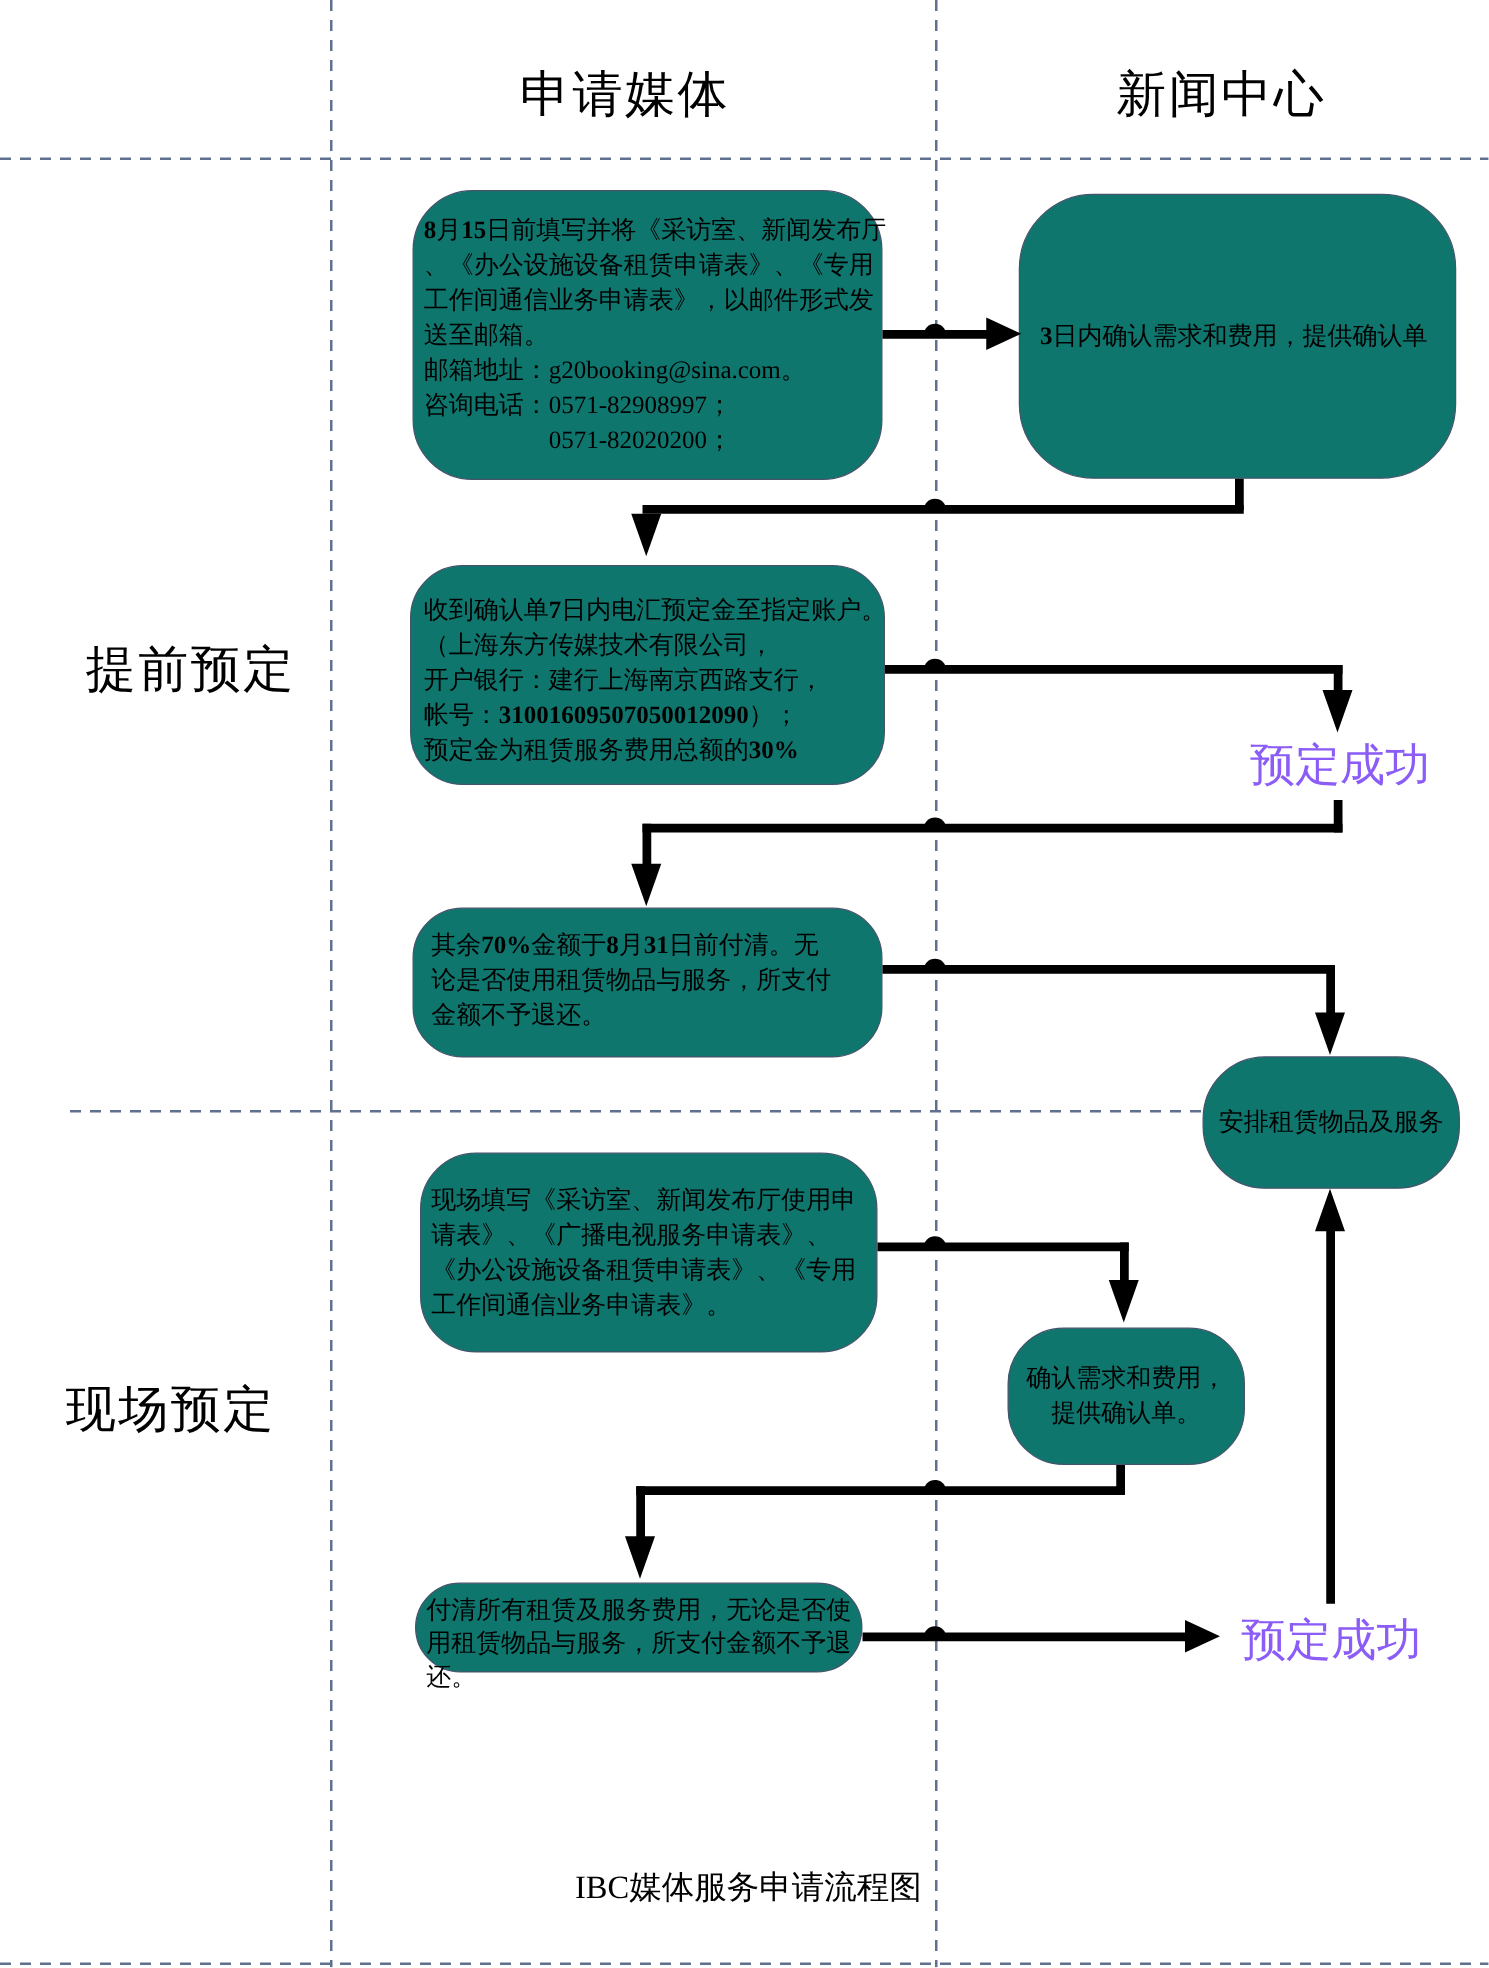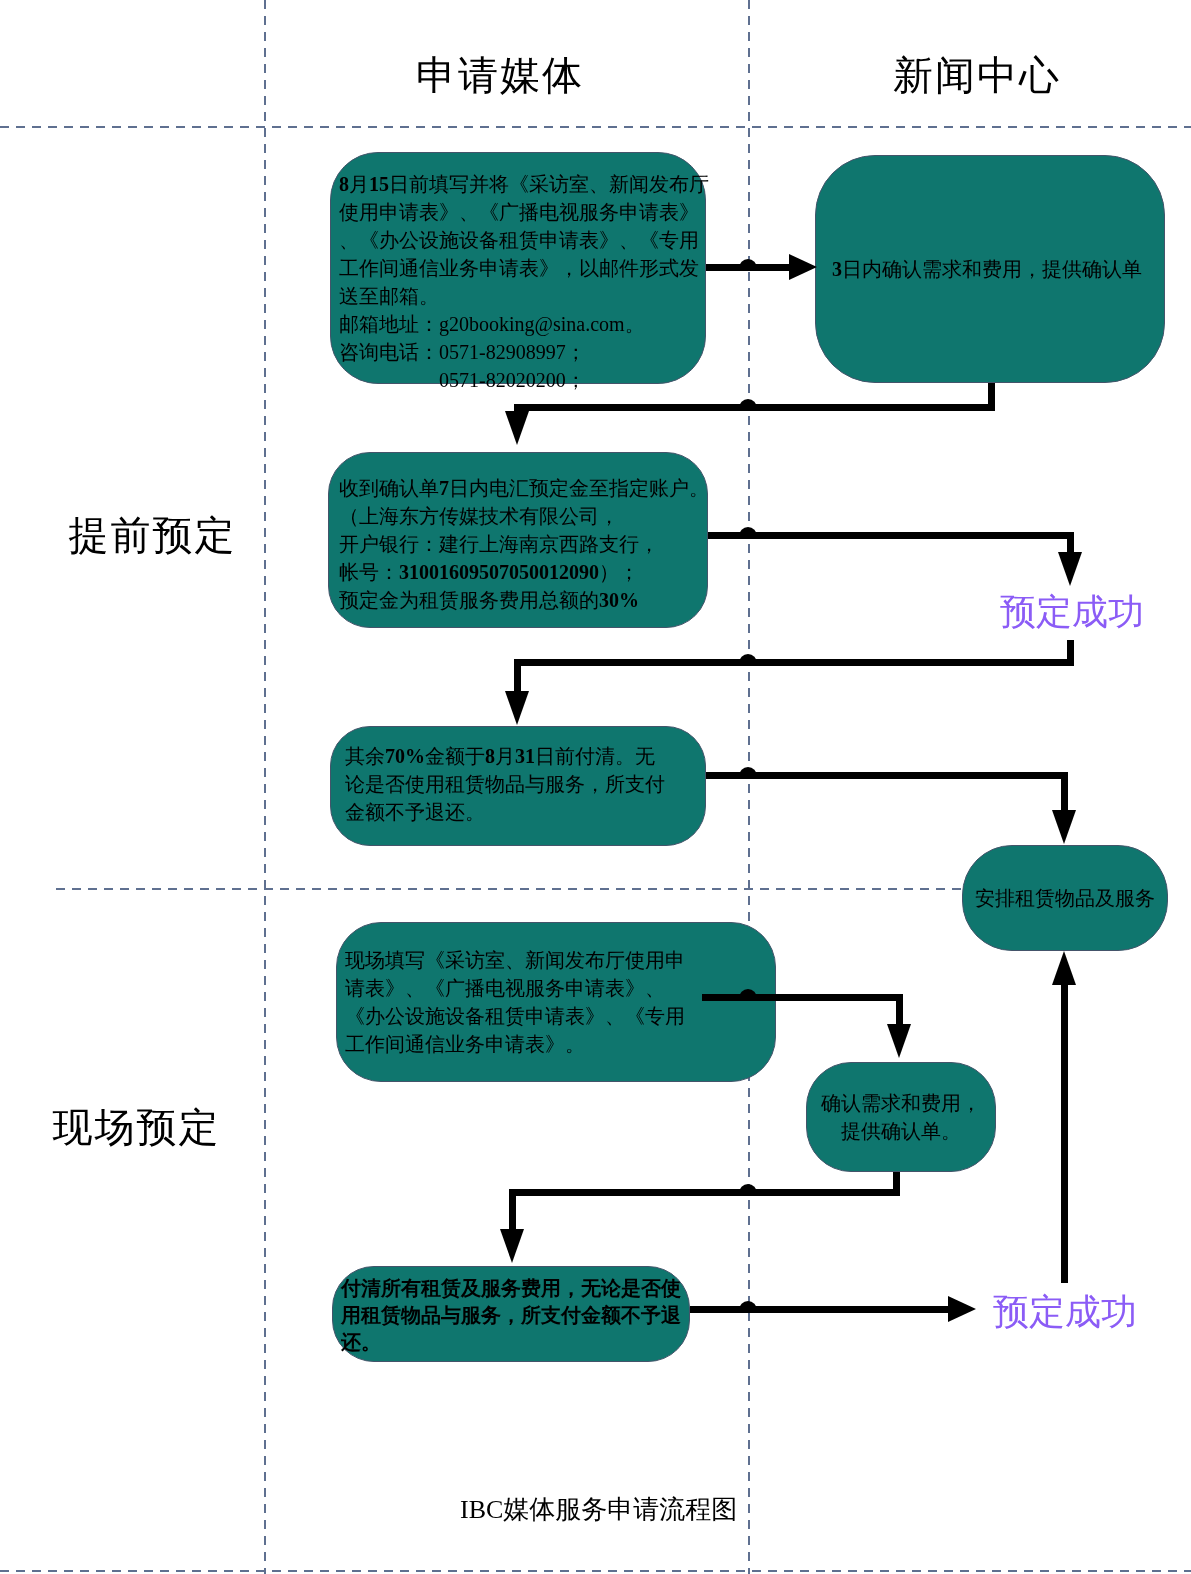--- a/index.html
+++ b/index.html
@@ -50,21 +50,20 @@
   <div class="dash-h" style="left:0; top:1570px; width:1191px;"></div>
 
   <div class="heading" style="left:330px; top:48px; width:340px;">申请媒体</div>
   <div class="heading" style="left:802px; top:48px; width:350px;">新闻中心</div>
 
   <div class="heading" style="left:40px; top:508px; width:225px;">提前预定</div>
   <div class="heading" style="left:24px; top:1100px; width:225px;">现场预定</div>
 
   <div class="box" style="left:330px; top:152px; width:376px; height:232px; border-radius:48px; padding:17px 4px 0 8px;">
       <div class="tline"><span class="b">8</span><span>月</span><span class="b">15</span><span>日前填写并将《采访室、新闻发布厅</span></div>
-      <div class="tline"><span>使用申请表》、《广播电视服务申请表》</span></div>
       <div class="tline"><span>、《办公设施设备租赁申请表》、《专用</span></div>
       <div class="tline"><span>工作间通信业务申请表》，以邮件形式发</span></div>
       <div class="tline"><span>送至邮箱。</span></div>
       <div class="tline"><span>邮箱地址：g20booking@sina.com。</span></div>
       <div class="tline"><span>咨询电话：0571-82908997；</span></div>
       <div class="tline"><span>　　　　　0571-82020200；</span></div>
     </div>
 
   <div class="box center-flex" style="left:815px; top:155px; width:350px; height:228px; border-radius:60px; padding-left:16px;">
       <div class="tline"><span class="b">3</span><span>日内确认需求和费用，提供确认单</span></div>
@@ -81,33 +80,33 @@
   <div class="box" style="left:330px; top:726px; width:376px; height:120px; border-radius:40px; padding:15px 4px 0 14px;">
       <div class="tline"><span>其余</span><span class="b">70%</span><span>金额于</span><span class="b">8</span><span>月</span><span class="b">31</span><span>日前付清。无</span></div>
       <div class="tline"><span>论是否使用租赁物品与服务，所支付</span></div>
       <div class="tline"><span>金额不予退还。</span></div>
     </div>
 
   <div class="box center-flex" style="left:962px; top:845px; width:206px; height:106px; border-radius:50px; text-align:center;">
       <div class="tline"><span>安排租赁物品及服务</span></div>
     </div>
 
-  <div class="box" style="left:336px; top:922px; width:440px; height:160px; border-radius:45px; padding:23px 2px 12px 8px;">
+  <div class="box" style="left:336px; top:922px; width:366px; height:160px; border-radius:45px; padding:23px 2px 12px 8px;">
       <div class="tline"><span>现场填写《采访室、新闻发布厅使用申</span></div>
       <div class="tline"><span>请表》、《广播电视服务申请表》、</span></div>
       <div class="tline"><span>《办公设施设备租赁申请表》、《专用</span></div>
       <div class="tline"><span>工作间通信业务申请表》。</span></div>
     </div>
 
   <div class="box center-flex" style="left:806px; top:1062px; width:190px; height:110px; border-radius:45px; text-align:center;">
       <div class="tline"><span>确认需求和费用，</span></div>
       <div class="tline"><span>提供确认单。</span></div>
     </div>
 
-  <div class="box" style="left:332px; top:1266px; width:358px; height:96px; border-radius:42px; padding:8px 2px 0 8px; line-height:27px;font-weight:bold;">
+  <div class="box" style="left:332px; top:1266px; width:358px; height:72px; border-radius:42px; padding:8px 2px 0 8px; line-height:27px;">
       <div class="tline"><span>付清所有租赁及服务费用，无论是否使</span></div>
       <div class="tline"><span>用租赁物品与服务，所支付金额不予退</span></div>
       <div class="tline"><span>还。</span></div>
     </div>
 
   <div class="blue-label" style="left:987px; top:588px; width:170px;">预定成功</div>
   <div class="blue-label" style="left:980px; top:1288px; width:170px;">预定成功</div>
 
   <div class="caption" style="left:460px; top:1492px; width:400px;">IBC媒体服务申请流程图</div>
 

